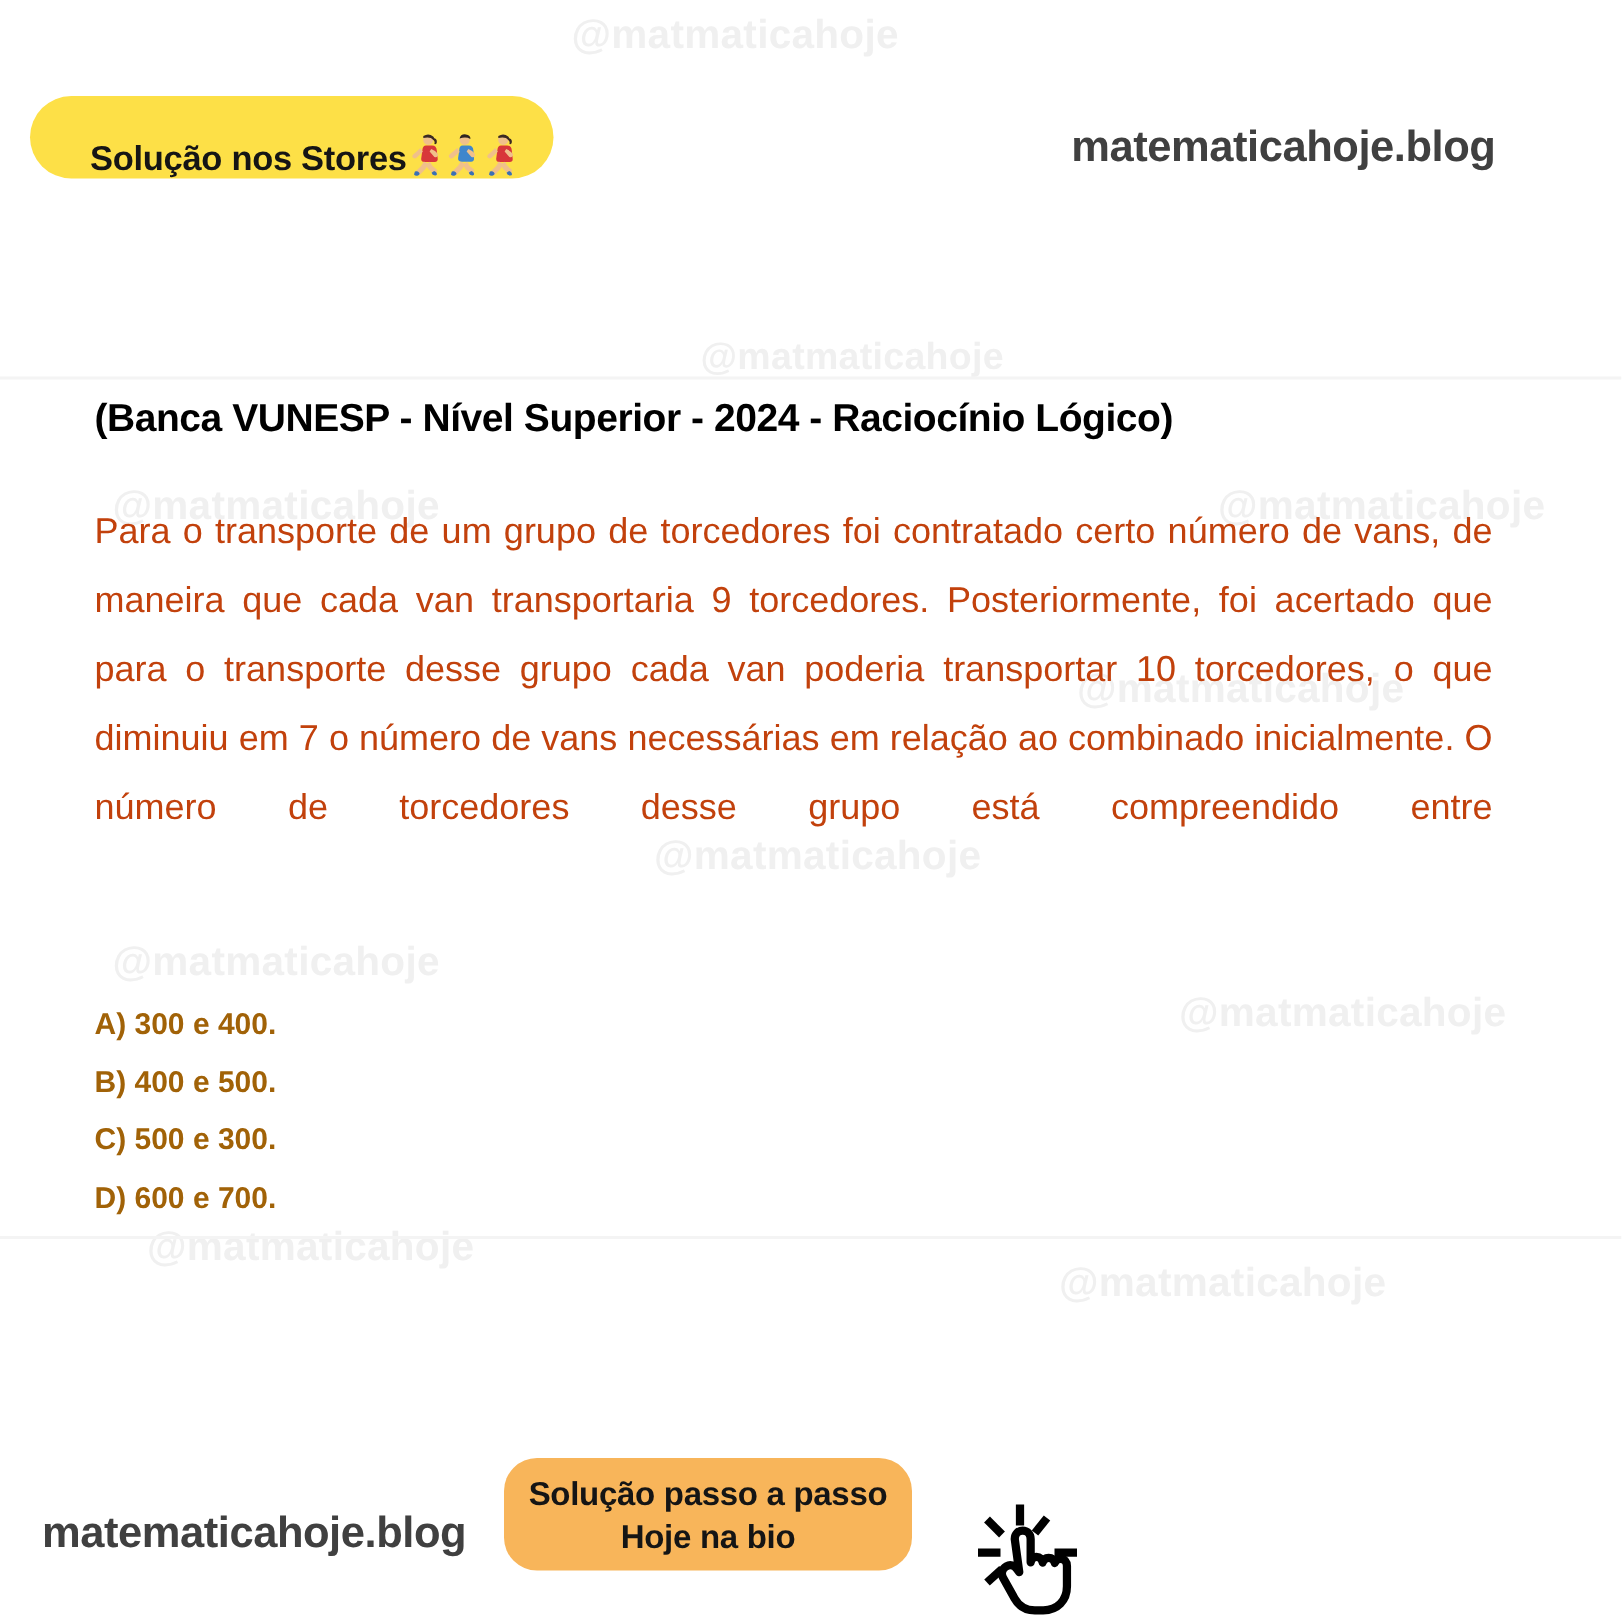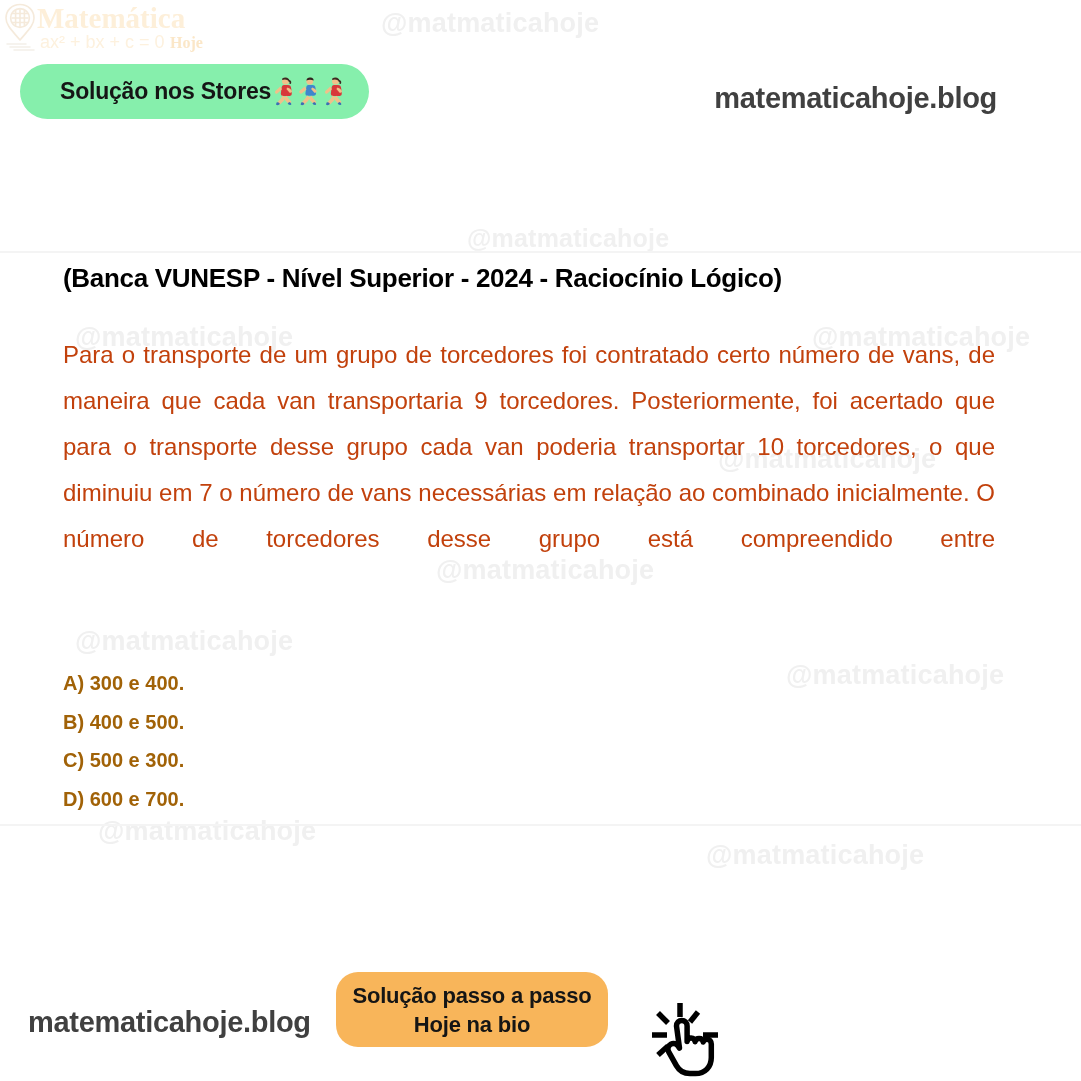--- a/index.html
+++ b/index.html
@@ -64,25 +64,25 @@
 
   
   .top-pill {
     position: absolute;
     left: 20px;
     top: 64px;
     height: 55px;
     min-width: 345px;
     box-sizing: border-box;
     padding: 0 26px 0 40px;
-    background: #86efac;
+    background: #fde047;
     border: none;
     border-radius: 28px;
     display: flex;
-    align-items: center;
+    align-items: flex-end;
     justify-content: center;
     gap: 0px;
     z-index: 5;
     cursor: pointer;
   }
   .top-pill-label {
     font-size: 23px;
     font-weight: bold;
     color: #151515;
     letter-spacing: -0.2px;
@@ -213,40 +213,20 @@
     <span class="wm" style="left:436px; top:555px; font-size:27px;">@matmaticahoje</span>
     <span class="wm" style="left:75px; top:626px; font-size:27px;">@matmaticahoje</span>
     <span class="wm" style="left:786px; top:660px; font-size:27px;">@matmaticahoje</span>
     <span class="wm" style="left:98px; top:816px; font-size:27px;">@matmaticahoje</span>
     <span class="wm" style="left:706px; top:840px; font-size:27px;">@matmaticahoje</span>
   </div>
 
   <div class="divider top"></div>
   <div class="divider bottom"></div>
 
-  <div class="logo">
-    <svg width="225" height="52" viewBox="0 0 225 52" xmlns="http://www.w3.org/2000/svg">
-
-      <g fill="none" stroke="#f5eadb" stroke-width="1.6">
-        <path d="M16 2.5 C24 2.5 30 8.5 30 16 C30 23 24.5 28 16 38 C7.5 28 2 23 2 16 C2 8.5 8 2.5 16 2.5 Z"></path>
-        <circle cx="16" cy="16" r="9.4"></circle>
-        <path d="M7.4 11.5 H24.6 M7.4 16 H24.6 M7.4 20.5 H24.6 M11.6 7.2 V24.8 M16 6.8 V25.2 M20.4 7.2 V24.8"></path>
-      </g>
-      <g opacity="0.55" stroke="#ece3d6" stroke-width="1.5" stroke-linecap="round">
-        <path d="M3 42 H22"></path>
-          <path d="M6 45 H26"></path>
-          <path d="M10 48 H30"></path>
-      </g>
-
-      <text x="33" y="26" font-family="'Liberation Serif', serif" font-size="29" font-weight="bold" fill="#fdefd9">Matemática</text>
-
-      <text x="36" y="46" font-family="'Liberation Sans', sans-serif" font-size="18" fill="#fdf1de">ax² + bx + c = 0</text>
-      <text x="166" y="46" font-family="'Liberation Serif', serif" font-size="16" font-weight="bold" fill="#fbe7c8">Hoje</text>
-    </svg>
-  </div>
 
   <button class="top-pill">
     <span class="top-pill-label">Solução nos Stores</span>
     <span class="runners">
 
       <svg class="runner" width="20" height="30" viewBox="0 0 20 30" xmlns="http://www.w3.org/2000/svg">
         <circle cx="12.5" cy="4.2" r="3.4" fill="#f0c08a"></circle>
         <path d="M9.2 1.6 q3.6-2.2 6.6 0.4 q1.2 1.2 0.2 2.2 q-2.4-2.4-6.8-1.2 Z" fill="#3b2a22"></path>
         <path d="M16 3 q2.6 0.4 2.2 3 q-0.2 1.4-1.6 1 q0.6-2.2-1.2-2.8 Z" fill="#3b2a22"></path>
         <path d="M11 8 h4 q3 0 3.2 3.4 l0.6 5.4 q0.2 2-2 2.2 h-7 q-2.2-0.2-2-2.4 l0.8-5.6 Q8.8 8 11 8 Z" fill="#d8373a"></path>

